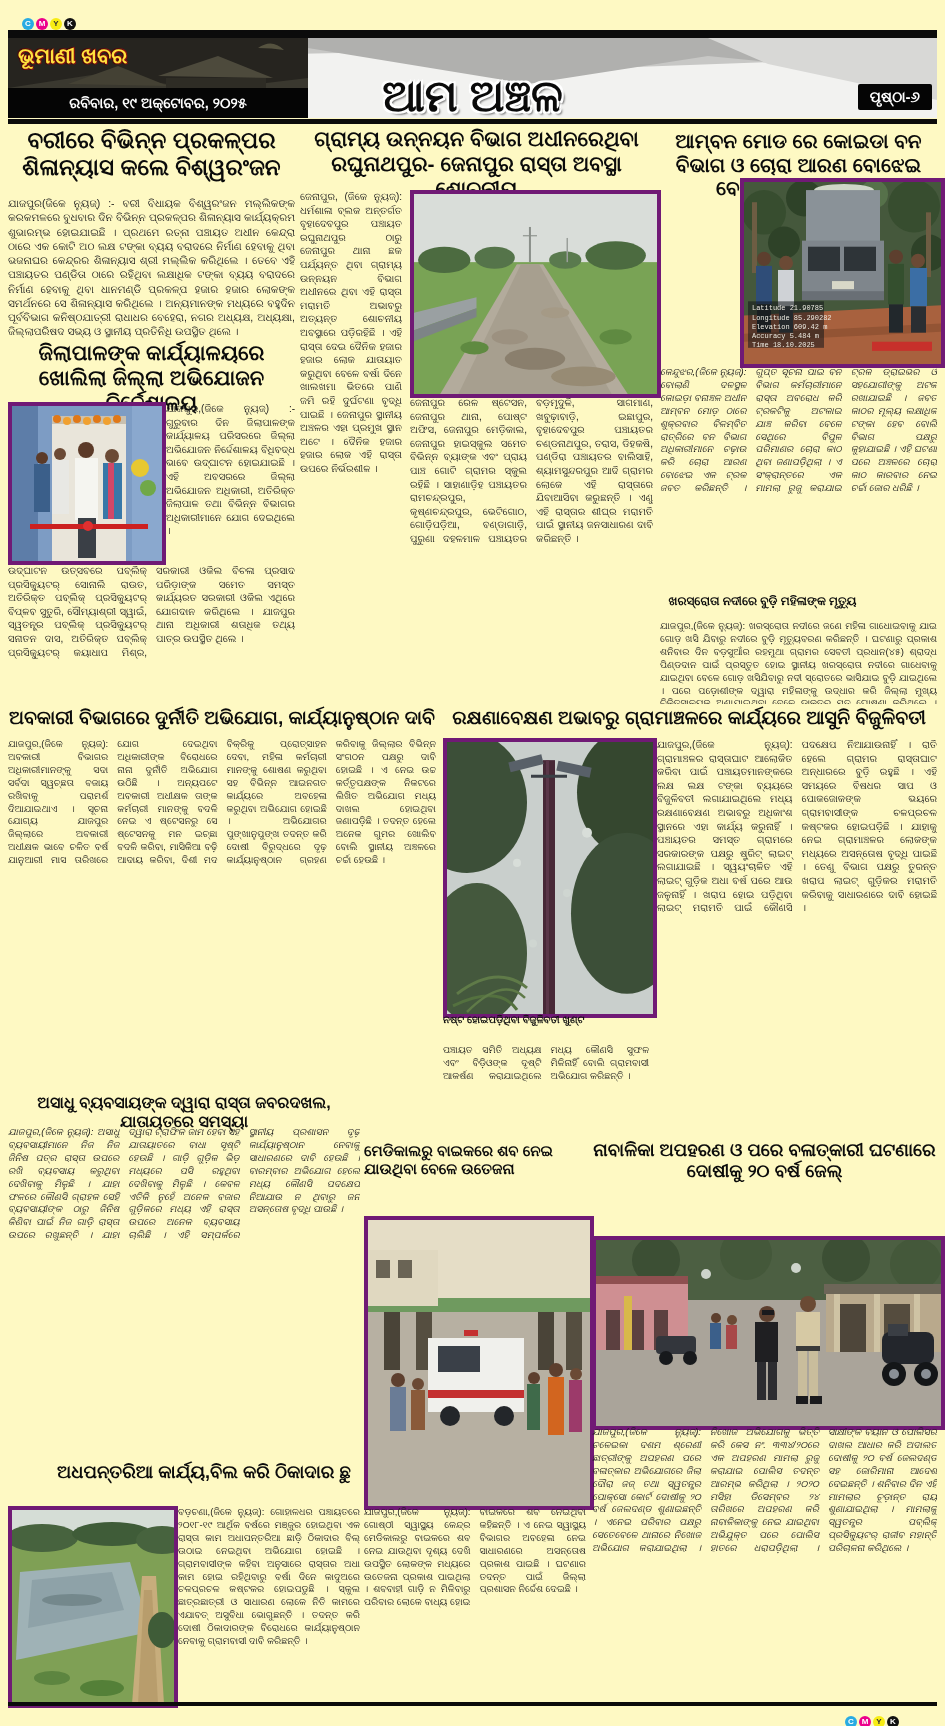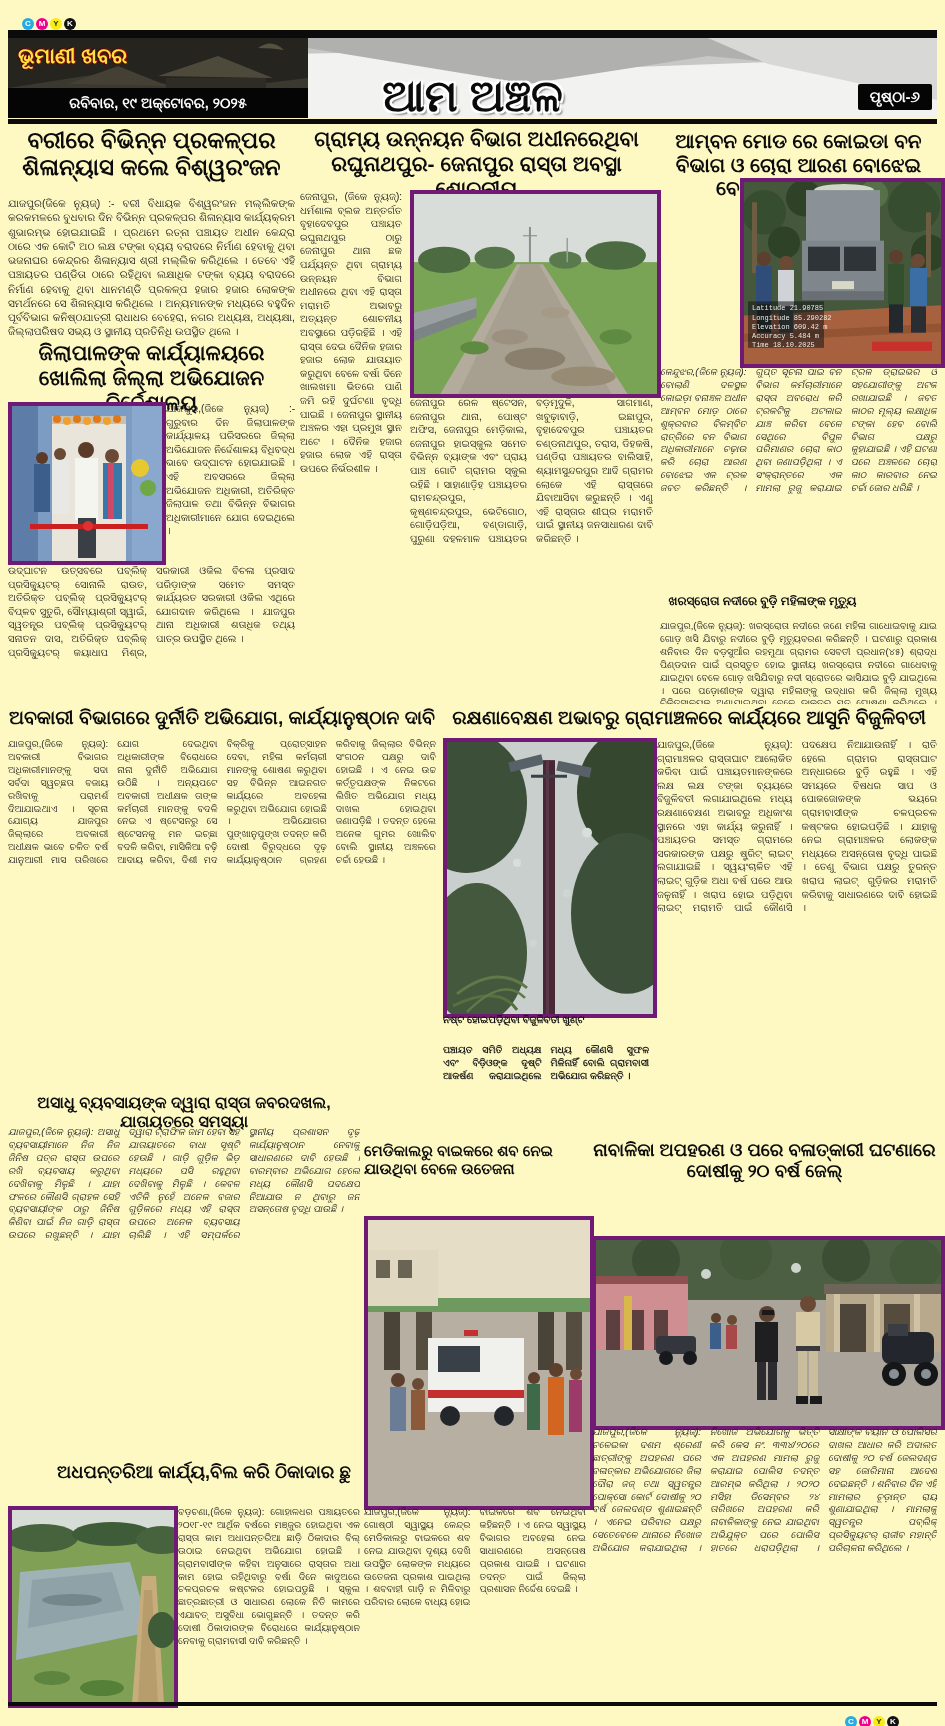--- a/index.html
+++ b/index.html
@@ -194,21 +194,21 @@
       <rect x="99" y="18" width="3" height="252" fill="#5a3648"></rect>
       <rect x="62" y="16" width="34" height="10" fill="#586068" transform="rotate(-14 79 21)"></rect>
       <rect x="110" y="22" width="34" height="10" fill="#586068" transform="rotate(12 127 27)"></rect>
       <line x1="84" y1="34" x2="120" y2="34" stroke="#3a4046" stroke-width="3"></line>
       <path d="M10 250 q40 -30 70 -6" stroke="#5f7a48" stroke-width="3" fill="none"></path>
       <path d="M6 262 q46 -22 64 4" stroke="#54713f" stroke-width="3" fill="none"></path>
       <path d="M20 268 q36 -36 58 -14" stroke="#5f7a48" stroke-width="2.5" fill="none"></path>
     </svg>
   </div>
   <div class="abs caption" style="left:443px;top:1014px;width:206px;height:28px;">ନଷ୍ଟ ହୋଇପଡ଼ିଥିବା ବିଜୁଳିବତୀ ଖୁଣ୍ଟ</div>
-  <div class="abs bodytxt c2" style="left:443px;top:1044px;width:206px;height:92px;font-size:9.5px;font-weight:bold;">ପଞ୍ଚାୟତ ସମିତି ଅଧ୍ୟକ୍ଷ ଏବଂ ବିଡ଼ିଓଙ୍କ ଦୃଷ୍ଟି ଆକର୍ଷଣ କରାଯାଇଥିଲେ ମଧ୍ୟ କୌଣସି ସୁଫଳ ମିଳିନାହିଁ ବୋଲି ଗ୍ରାମବାସୀ ଅଭିଯୋଗ କରିଛନ୍ତି ।</div>
+  <div class="abs bodytxt c2" style="left:443px;top:1044px;width:206px;height:92px;font-size:9.5px;">ପଞ୍ଚାୟତ ସମିତି ଅଧ୍ୟକ୍ଷ ଏବଂ ବିଡ଼ିଓଙ୍କ ଦୃଷ୍ଟି ଆକର୍ଷଣ କରାଯାଇଥିଲେ ମଧ୍ୟ କୌଣସି ସୁଫଳ ମିଳିନାହିଁ ବୋଲି ଗ୍ରାମବାସୀ ଅଭିଯୋଗ କରିଛନ୍ତି ।</div>
   <div class="abs bodytxt c2" style="left:657px;top:738px;width:280px;height:397px;font-size:10px;">ଯାଜପୁର,(ଜିକେ ନ୍ୟୁଜ୍): ଗ୍ରାମାଞ୍ଚଳର ରାସ୍ତାଘାଟ ଆଲୋକିତ କରିବା ପାଇଁ ପଞ୍ଚାୟତମାନଙ୍କରେ ଲକ୍ଷ ଲକ୍ଷ ଟଙ୍କା ବ୍ୟୟରେ ବିଜୁଳିବତୀ ଲଗାଯାଇଥିଲେ ମଧ୍ୟ ରକ୍ଷଣାବେକ୍ଷଣ ଅଭାବରୁ ଅଧିକାଂଶ ସ୍ଥାନରେ ଏହା କାର୍ଯ୍ୟ କରୁନାହିଁ । ପଞ୍ଚାୟତର ସମସ୍ତ ଗ୍ରାମରେ ସରକାରଙ୍କ ପକ୍ଷରୁ ଷ୍ଟ୍ରିଟ୍ ଲାଇଟ୍ ଲଗାଯାଇଛି । ସ୍ୱୟଂଚାଳିତ ଏହି ଲାଇଟ୍ ଗୁଡ଼ିକ ଅଧା ବର୍ଷ ପରେ ଆଉ ଜଳୁନାହିଁ । ଖରାପ ହୋଇ ପଡ଼ିଥିବା ଲାଇଟ୍ ମରାମତି ପାଇଁ କୌଣସି ପଦକ୍ଷେପ ନିଆଯାଉନାହିଁ । ରାତି ହେଲେ ଗ୍ରାମର ରାସ୍ତାଘାଟ ଅନ୍ଧାରରେ ବୁଡ଼ି ରହୁଛି । ଏହି ସମୟରେ ବିଷଧର ସାପ ଓ ପୋକଜୋକଙ୍କ ଭୟରେ ଗ୍ରାମବାସୀଙ୍କ ଚଳପ୍ରଚଳ କଷ୍ଟକର ହୋଇପଡ଼ିଛି । ଯାହାକୁ ନେଇ ଗ୍ରାମାଞ୍ଚଳର ଲୋକଙ୍କ ମଧ୍ୟରେ ଅସନ୍ତୋଷ ବୃଦ୍ଧି ପାଇଛି । ତେଣୁ ବିଭାଗ ପକ୍ଷରୁ ତୁରନ୍ତ ଖରାପ ଲାଇଟ୍ ଗୁଡ଼ିକର ମରାମତି କରିବାକୁ ସାଧାରଣରେ ଦାବି ହୋଇଛି ।</div>
 
   <div class="abs headline" style="left:8px;top:1094px;width:352px;font-size:16px;">ଅସାଧୁ ବ୍ୟବସାୟଙ୍କ ଦ୍ୱାରା ରାସ୍ତା ଜବରଦଖଲ, ଯାତାୟତରେ ସମସ୍ୟା</div>
   <div class="abs bodytxt c3" style="left:8px;top:1126px;width:352px;height:332px;font-size:9.5px;">ଯାଜପୁର,(ଜିକେ ନ୍ୟୁଜ୍): ଅସାଧୁ ବ୍ୟବସାୟୀମାନେ ନିଜ ନିଜ ଜିନିଷ ପତ୍ର ରାସ୍ତା ଉପରେ ରଖି ବ୍ୟବସାୟ କରୁଥିବା ଦେଖିବାକୁ ମିଳୁଛି । ଯାହା ଫଳରେ କୌଣସି ଗ୍ରାହକ ସେହି ବ୍ୟବସାୟୀଙ୍କ ଠାରୁ ଜିନିଷ କିଣିବା ପାଇଁ ନିଜ ଗାଡ଼ି ରାସ୍ତା ଉପରେ ରଖୁଛନ୍ତି । ଯାହା ଦ୍ୱାରା ଟ୍ରାଫିକ ଜାମ ହେବା ସହ ଯାତାୟାତରେ ବାଧା ସୃଷ୍ଟି ହେଉଛି । ଗାଡ଼ି ଗୁଡ଼ିକ ଭିଡ଼ ମଧ୍ୟରେ ପସି ରହୁଥିବା ଦେଖିବାକୁ ମିଳୁଛି । କେବଳ ଏତିକି ନୁହେଁ ଅନେକ ବଜାର ଗୁଡ଼ିକରେ ମଧ୍ୟ ଏହି ରାସ୍ତା ଉପରେ ଅନେକ ବ୍ୟବସାୟ ଚାଲିଛି । ଏହି ସମ୍ପର୍କରେ ସ୍ଥାନୀୟ ପ୍ରଶାସନ ଦୃଢ଼ କାର୍ଯ୍ୟାନୁଷ୍ଠାନ ନେବାକୁ ସାଧାରଣରେ ଦାବି ହେଉଛି । ବାରମ୍ବାର ଅଭିଯୋଗ ହେଲେ ମଧ୍ୟ କୌଣସି ପଦକ୍ଷେପ ନିଆଯାଉ ନ ଥିବାରୁ ଜନ ଅସନ୍ତୋଷ ବୃଦ୍ଧି ପାଉଛି ।</div>
 
   <div class="abs headline" style="left:8px;top:1462px;width:392px;font-size:18px;">ଅଧପନ୍ତରିଆ କାର୍ଯ୍ୟ,ବିଲ କରି ଠିକାଦାର ଛୁ</div>
   <div class="abs photo-frame" style="left:8px;top:1506px;width:162px;height:194px;">
     <svg viewBox="0 0 162 194" preserveAspectRatio="none">
       <rect width="162" height="194" fill="#7fa055"></rect>
       <rect x="0" y="0" width="162" height="26" fill="#d5ddd6"></rect>

